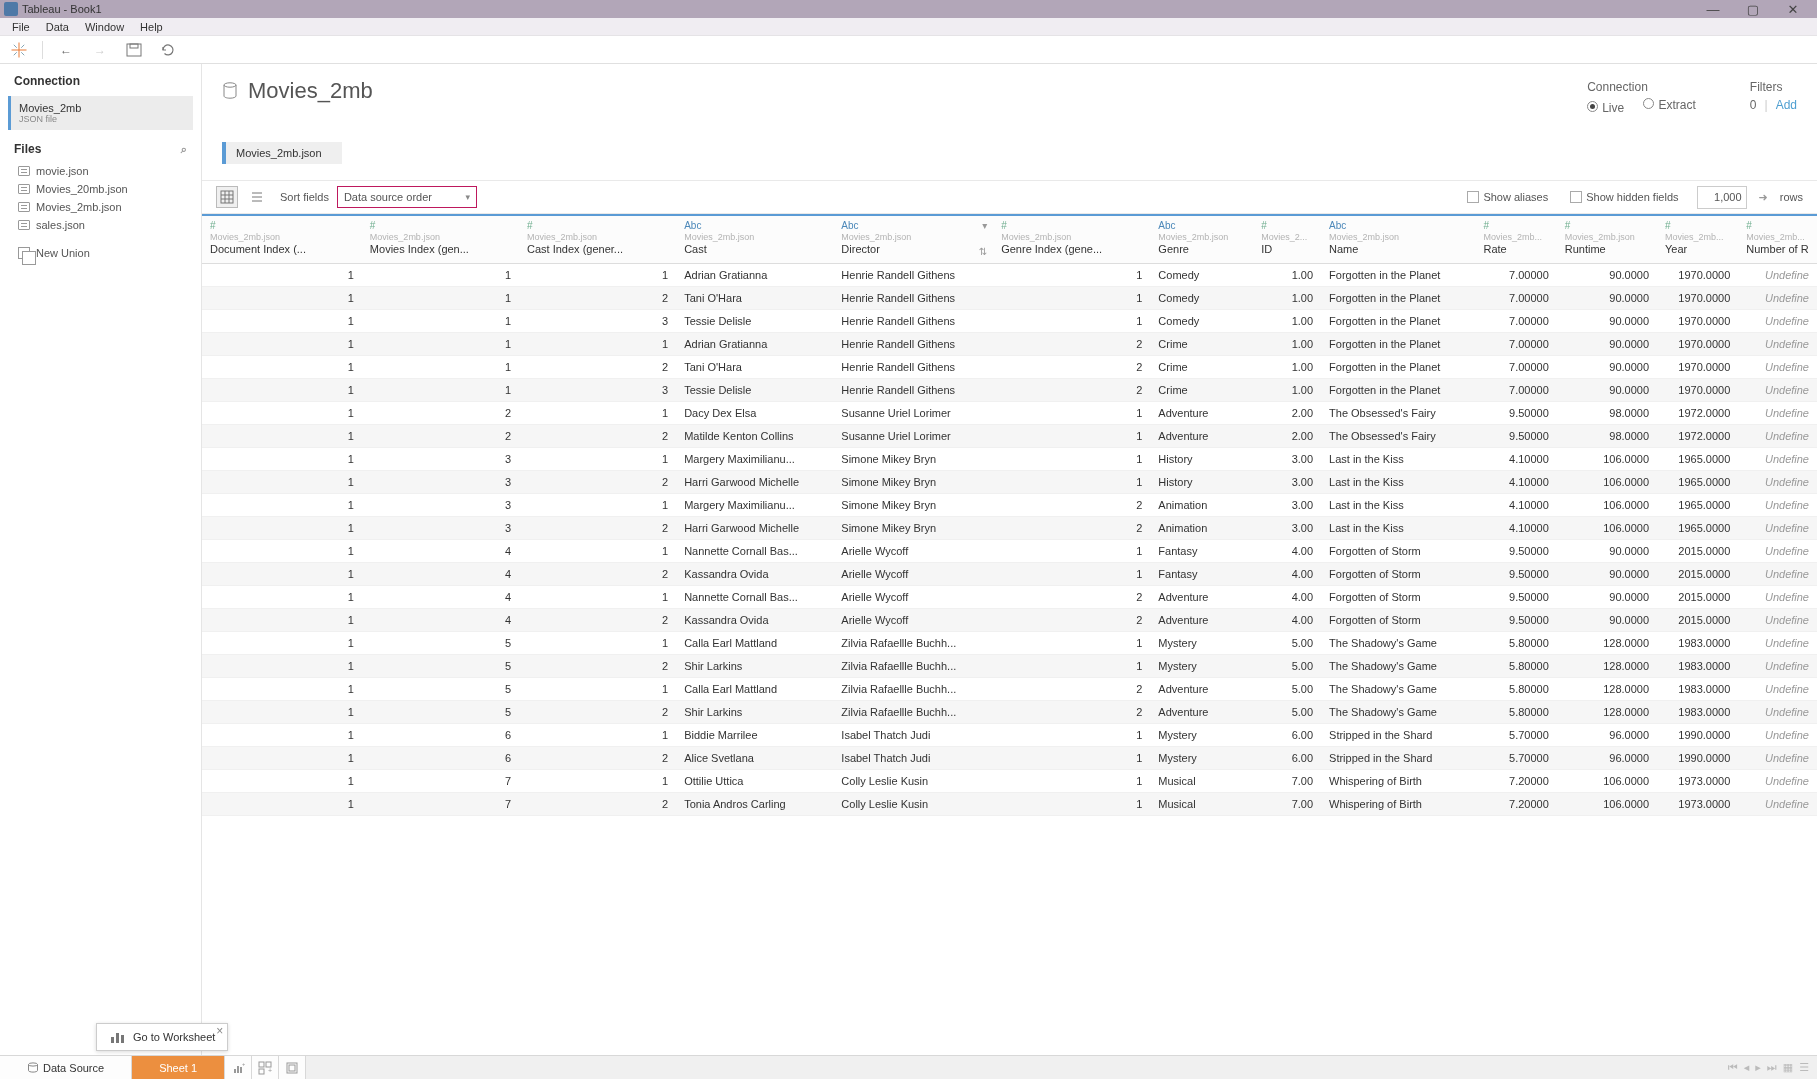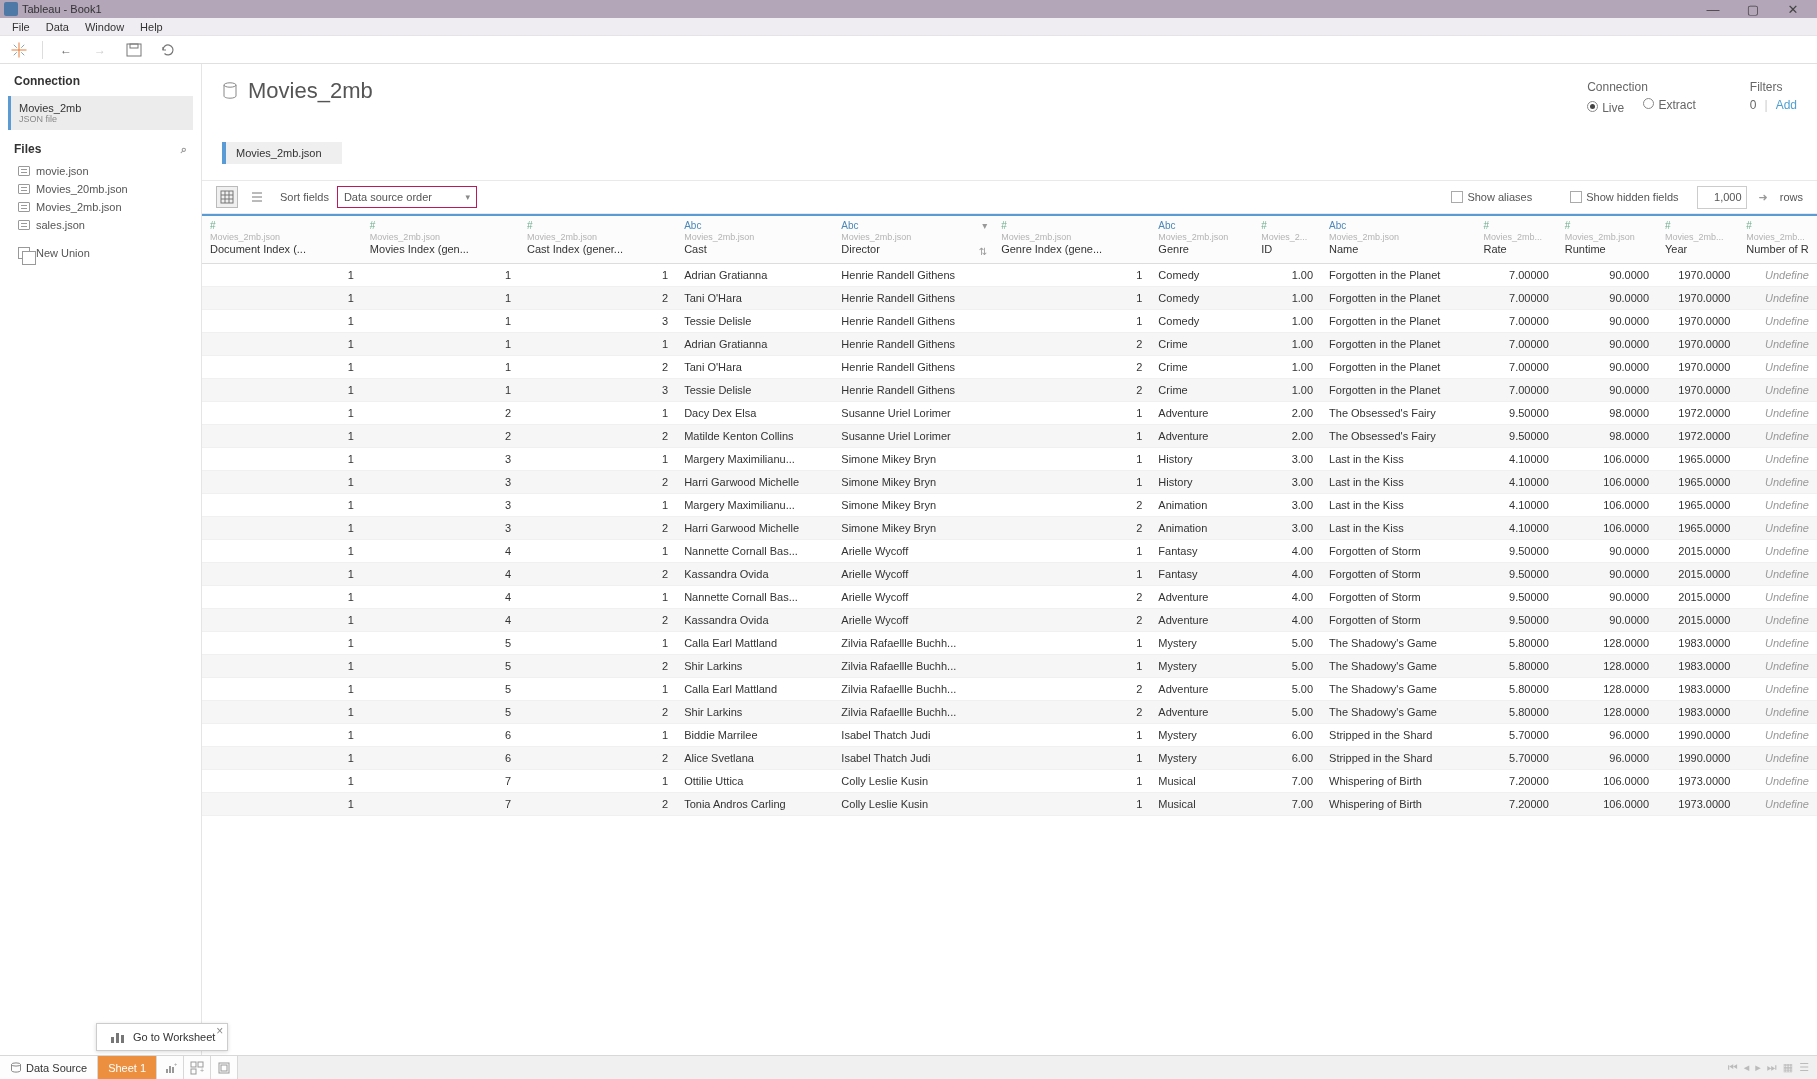--- a/index.html
+++ b/index.html
@@ -81,21 +81,21 @@
 .grid tbody tr:nth-child(odd) { background: #fff; }
 .grid tbody tr:nth-child(even) { background: #f6f6f6; }
 .grid td .undef { font-style: italic; color: #999; }
 
 
 .go-ws { position: absolute; left: 96px; bottom: 28px; background: #fff; border: 1px solid #ccc; box-shadow: 0 1px 4px rgba(0,0,0,0.15); padding: 6px 12px; display: flex; align-items: center; gap: 8px; font-size: 11px; }
 .go-ws .close-x { position: absolute; right: 4px; top: 0; font-size: 12px; color: #888; cursor: pointer; }
 
 
 .tabbar { height: 24px; background: #f0f0f0; border-top: 1px solid #d8d8d8; display: flex; align-items: stretch; font-size: 11px; }
-.tabbar .tab { display: flex; align-items: center; padding: 0 10px; border-right: 1px solid #d8d8d8; cursor: pointer; gap: 4px; background: #fdfdfd; }
+.tabbar .tab { display: flex; align-items: center; padding: 0 27px; border-right: 1px solid #d8d8d8; cursor: pointer; gap: 4px; background: #fdfdfd; }
 .tabbar .tab.sheet { background: #ec8f3f; color: #fff; }
 .tabbar .tab-icon { width: 12px; height: 12px; display: inline-flex; align-items: center; justify-content: center; color: #888; }
 .tabbar .tab.ds .tab-icon { color: #888; }
 .tabbar .right-controls { margin-left: auto; display: flex; align-items: center; gap: 6px; padding: 0 8px; color: #bbb; }
 .tabbar .right-controls span { cursor: pointer; }
 .tab.icon-only { padding: 0 6px; background: #fdfdfd; }
 
 
 .c-docidx{width:118px}.c-movidx{width:116px}.c-castidx{width:116px}.c-cast{width:116px}.c-director{width:118px}.c-genreidx{width:116px}.c-genre{width:76px}.c-id{width:50px}.c-name{width:114px}.c-rate{width:60px}.c-runtime{width:74px}.c-year{width:60px}.c-numr{width:58px}
 </style>
@@ -247,21 +247,21 @@
             <line x1="2" y1="7" x2="12" y2="7" stroke="#777"></line>
             <line x1="2" y1="11" x2="12" y2="11" stroke="#777"></line>
           </svg>
       </div>
       <span style="margin-left:4px">Sort fields</span>
       <div class="sort-select">
         <span>Data source order</span>
         <span class="caret">▾</span>
       </div>
       <div class="flex-spacer"></div>
-      <label style="display:flex;align-items:flex-end;margin-right:30px">
+      <label style="display:flex;align-items:flex-end;margin-right:14px">
           <span class="checkbox"></span>
           <span>Show aliases</span>
         </label>
       <label style="display:flex;align-items:center;margin-right:10px">
           <span class="checkbox"></span>
           <span>Show hidden fields</span>
         </label>
       <div class="rows-box">
           <span>1,000</span>
         </div>

